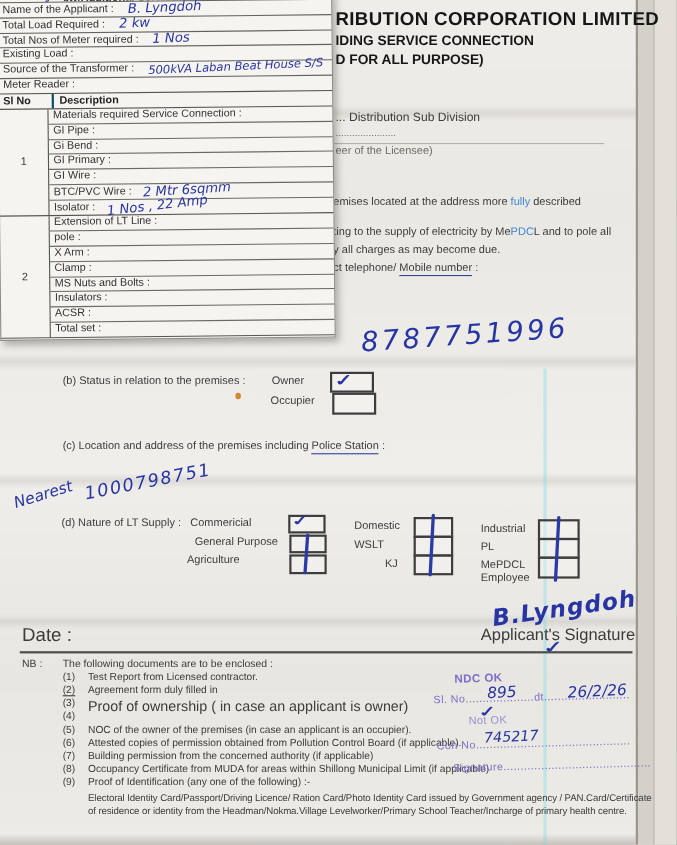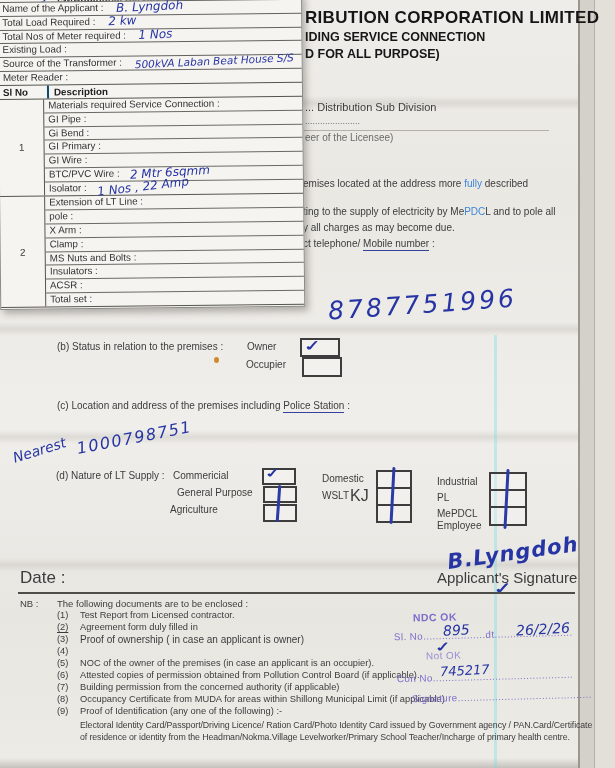--- a/index.html
+++ b/index.html
@@ -96,21 +96,21 @@
   <div class="pos print" style="left:177px;top:487px;font-size:10px;">General Purpose</div>
   <div class="pos print" style="left:170px;top:504px;font-size:10px;">Agriculture</div>
   <div class="box" style="left:262px;top:468px;width:30px;height:13px;"></div>
   <div class="box" style="left:263px;top:486px;width:30px;height:13px;"></div>
   <div class="box" style="left:263px;top:504px;width:30px;height:14px;"></div>
   <span class="tick" style="left:268px;top:466px;font-size:12px;"></span>
   <div class="strike" style="left:277px;top:485px;height:37px;transform:rotate(4deg);"></div>
 
   <div class="pos print" style="left:322px;top:473px;font-size:10px;">Domestic</div>
   <div class="pos print" style="left:322px;top:490px;font-size:10px;">WSLT</div>
-  <div class="pos print" style="left:322px;top:487px;font-size:16px;padding-left:28px;">KJ</div>
+  <div class="pos print" style="left:322px;top:507px;font-size:10px;padding-left:28px;">KJ</div>
   <div class="box" style="left:376px;top:470px;width:32px;height:15px;"></div>
   <div class="box" style="left:376px;top:487px;width:32px;height:15px;"></div>
   <div class="box" style="left:376px;top:504px;width:32px;height:15px;"></div>
   <div class="strike" style="left:391px;top:467px;height:57px;transform:rotate(3deg);"></div>
 
   <div class="pos print" style="left:437px;top:476px;font-size:10px;">Industrial</div>
   <div class="pos print" style="left:437px;top:492px;font-size:10px;">PL</div>
   <div class="pos print" style="left:437px;top:508px;font-size:10px;width:52px;white-space:normal;line-height:12px;">MePDCL Employee</div>
   <div class="box" style="left:489px;top:472px;width:34px;height:15px;"></div>
   <div class="box" style="left:489px;top:489px;width:34px;height:15px;"></div>
@@ -125,21 +125,21 @@
   <div class="pos" style="left:18px;top:592px;width:557px;height:2px;background:#4d4d4a;"></div>
 
   <div class="pos print" style="left:20px;top:598px;font-size:9.5px;">NB :</div>
   <div class="pos print" style="left:57px;top:598px;font-size:9.5px;">The following documents are to be enclosed :</div>
 
   <div class="pos print" style="left:57px;top:610px;font-size:9.3px;">(1)</div>
   <div class="pos print" style="left:80px;top:610px;font-size:9.3px;">Test Report from Licensed contractor.</div>
   <div class="pos print puline" style="left:57px;top:622px;font-size:9.3px;">(2)</div>
   <div class="pos print" style="left:80px;top:622px;font-size:9.3px;">Agreement form duly filled in</div>
   <div class="pos print" style="left:57px;top:634px;font-size:9.3px;">(3)</div>
-  <div class="pos print" style="left:80px;top:634px;font-size:10px;">Proof of ownership ( in case an applicant is owner)</div>
+  <div class="pos print" style="left:80px;top:634px;font-size:13px;">Proof of ownership ( in case an applicant is owner)</div>
   <div class="pos print" style="left:57px;top:646px;font-size:9.3px;">(4)</div>
   <div class="pos print" style="left:57px;top:658px;font-size:9.3px;">(5)</div>
   <div class="pos print" style="left:80px;top:658px;font-size:9.3px;">NOC of the owner of the premises (in case an applicant is an occupier).</div>
   <div class="pos print" style="left:57px;top:670px;font-size:9.3px;">(6)</div>
   <div class="pos print" style="left:80px;top:670px;font-size:9.3px;">Attested copies of permission obtained from Pollution Control Board (if applicable).</div>
   <div class="pos print" style="left:57px;top:682px;font-size:9.3px;">(7)</div>
   <div class="pos print" style="left:80px;top:682px;font-size:9.3px;">Building permission from the concerned authority (if applicable)</div>
   <div class="pos print" style="left:57px;top:694px;font-size:9.3px;">(8)</div>
   <div class="pos print" style="left:80px;top:694px;font-size:9.3px;">Occupancy Certificate from MUDA for areas within Shillong Municipal Limit (if applicable)</div>
   <div class="pos print" style="left:57px;top:706px;font-size:9.3px;">(9)</div>

